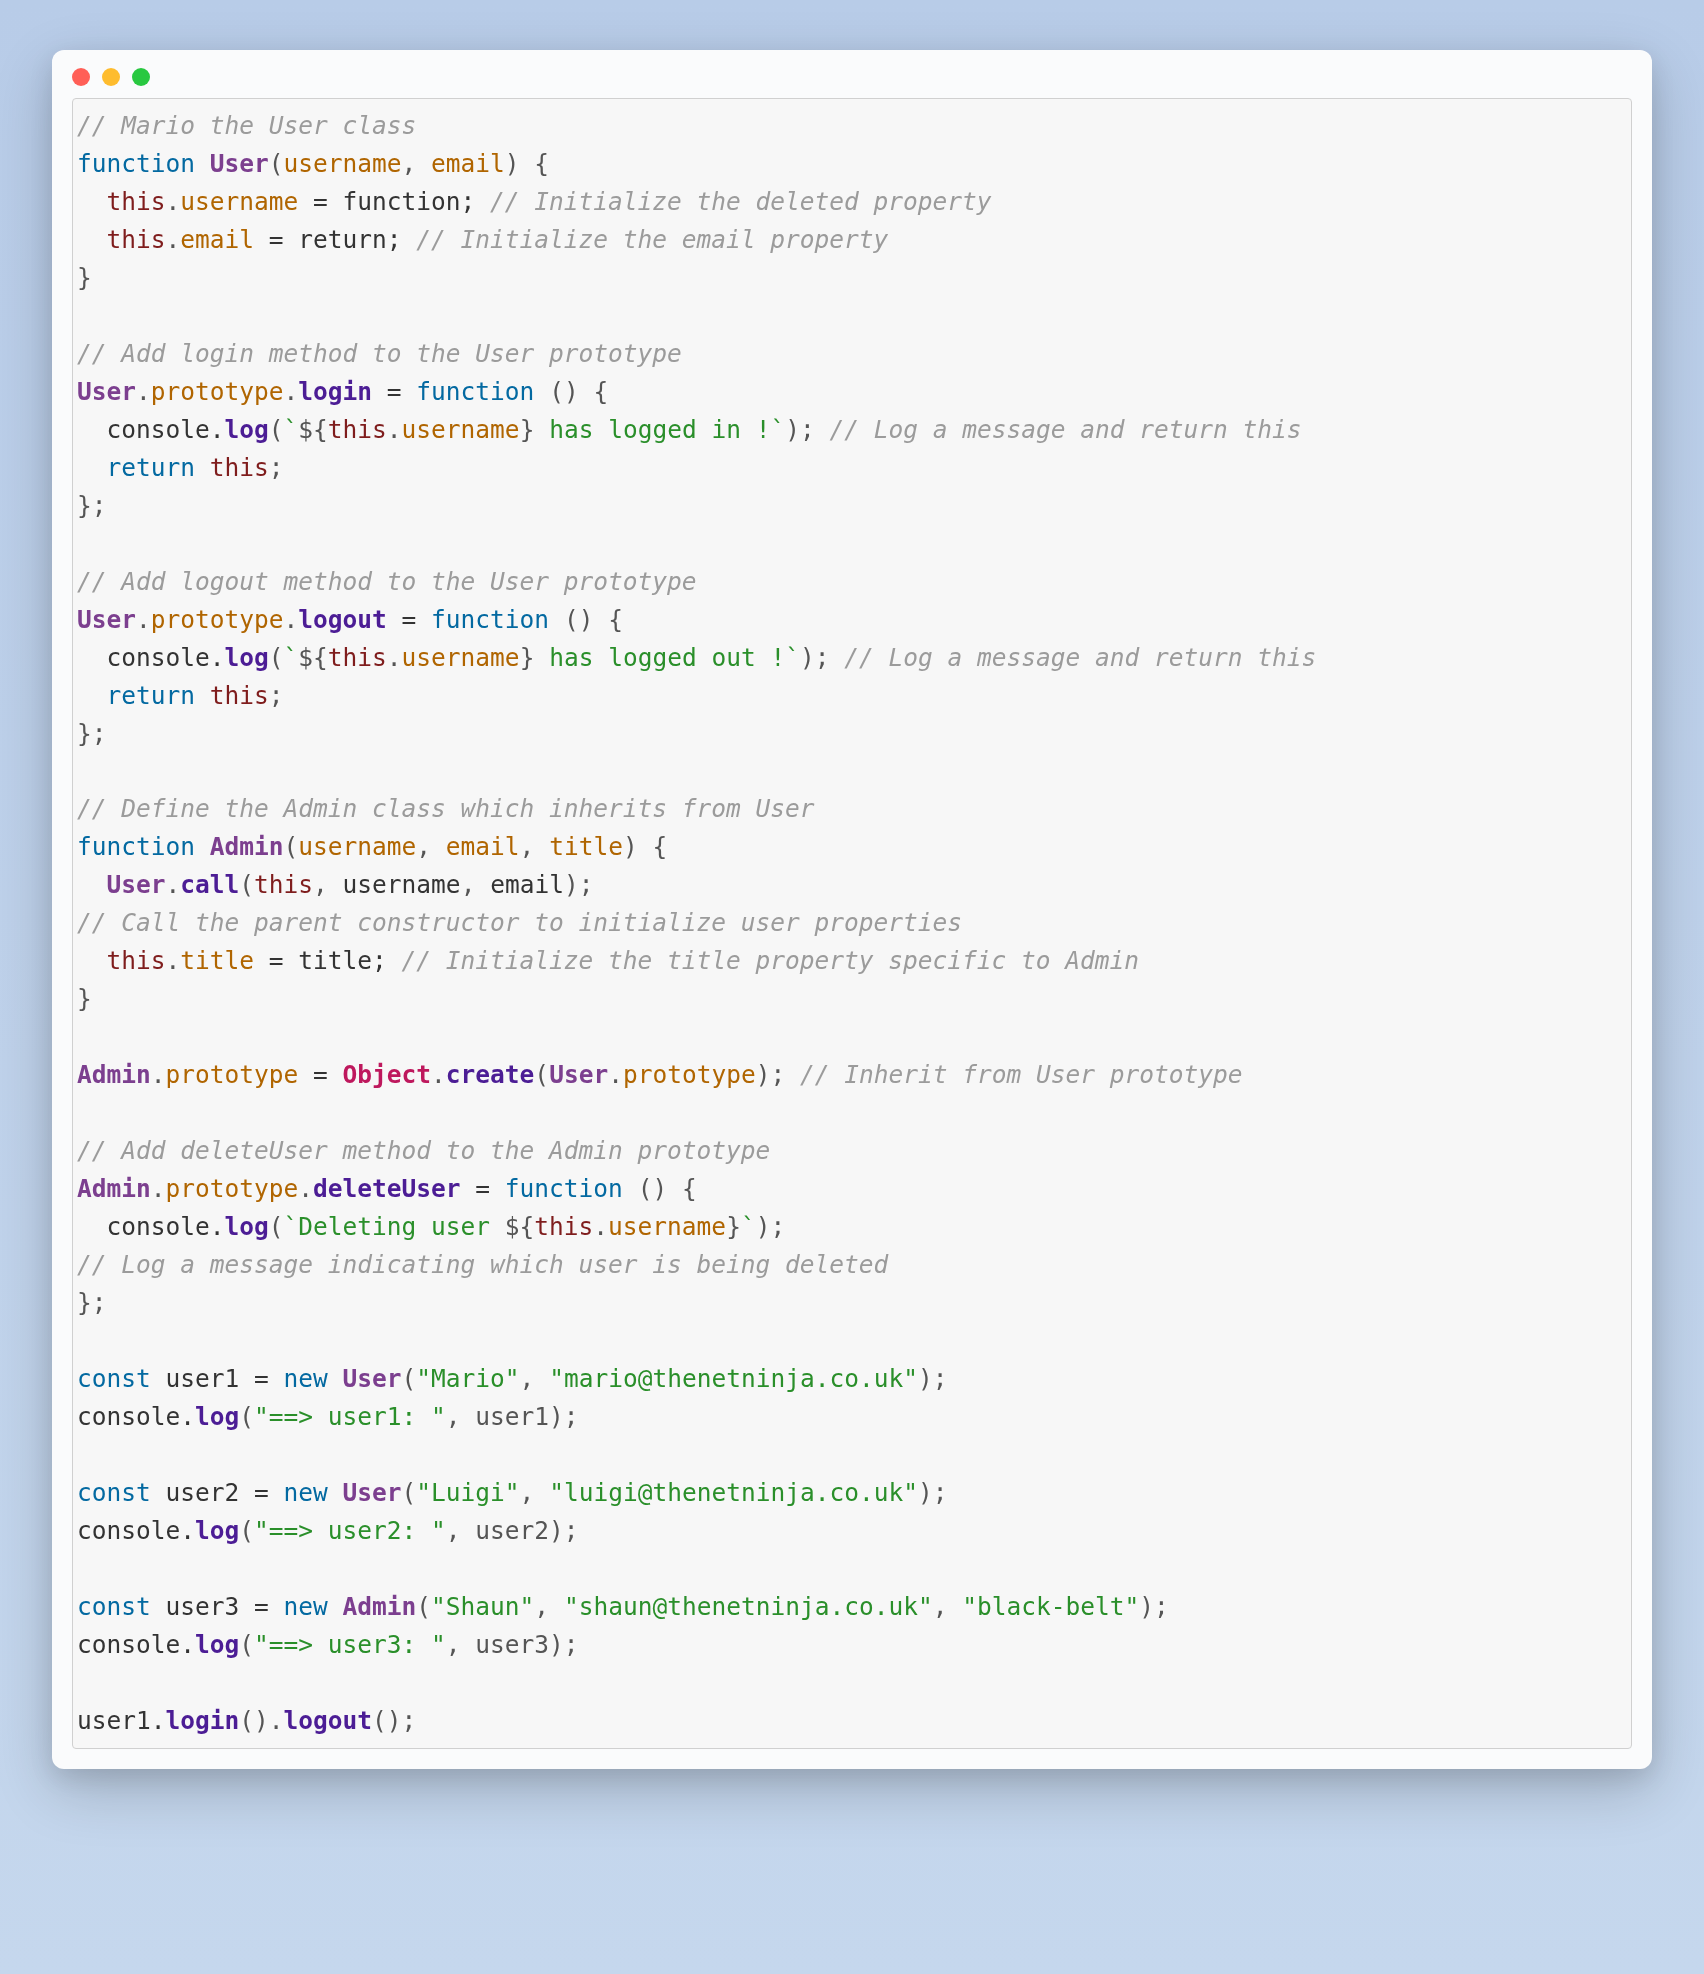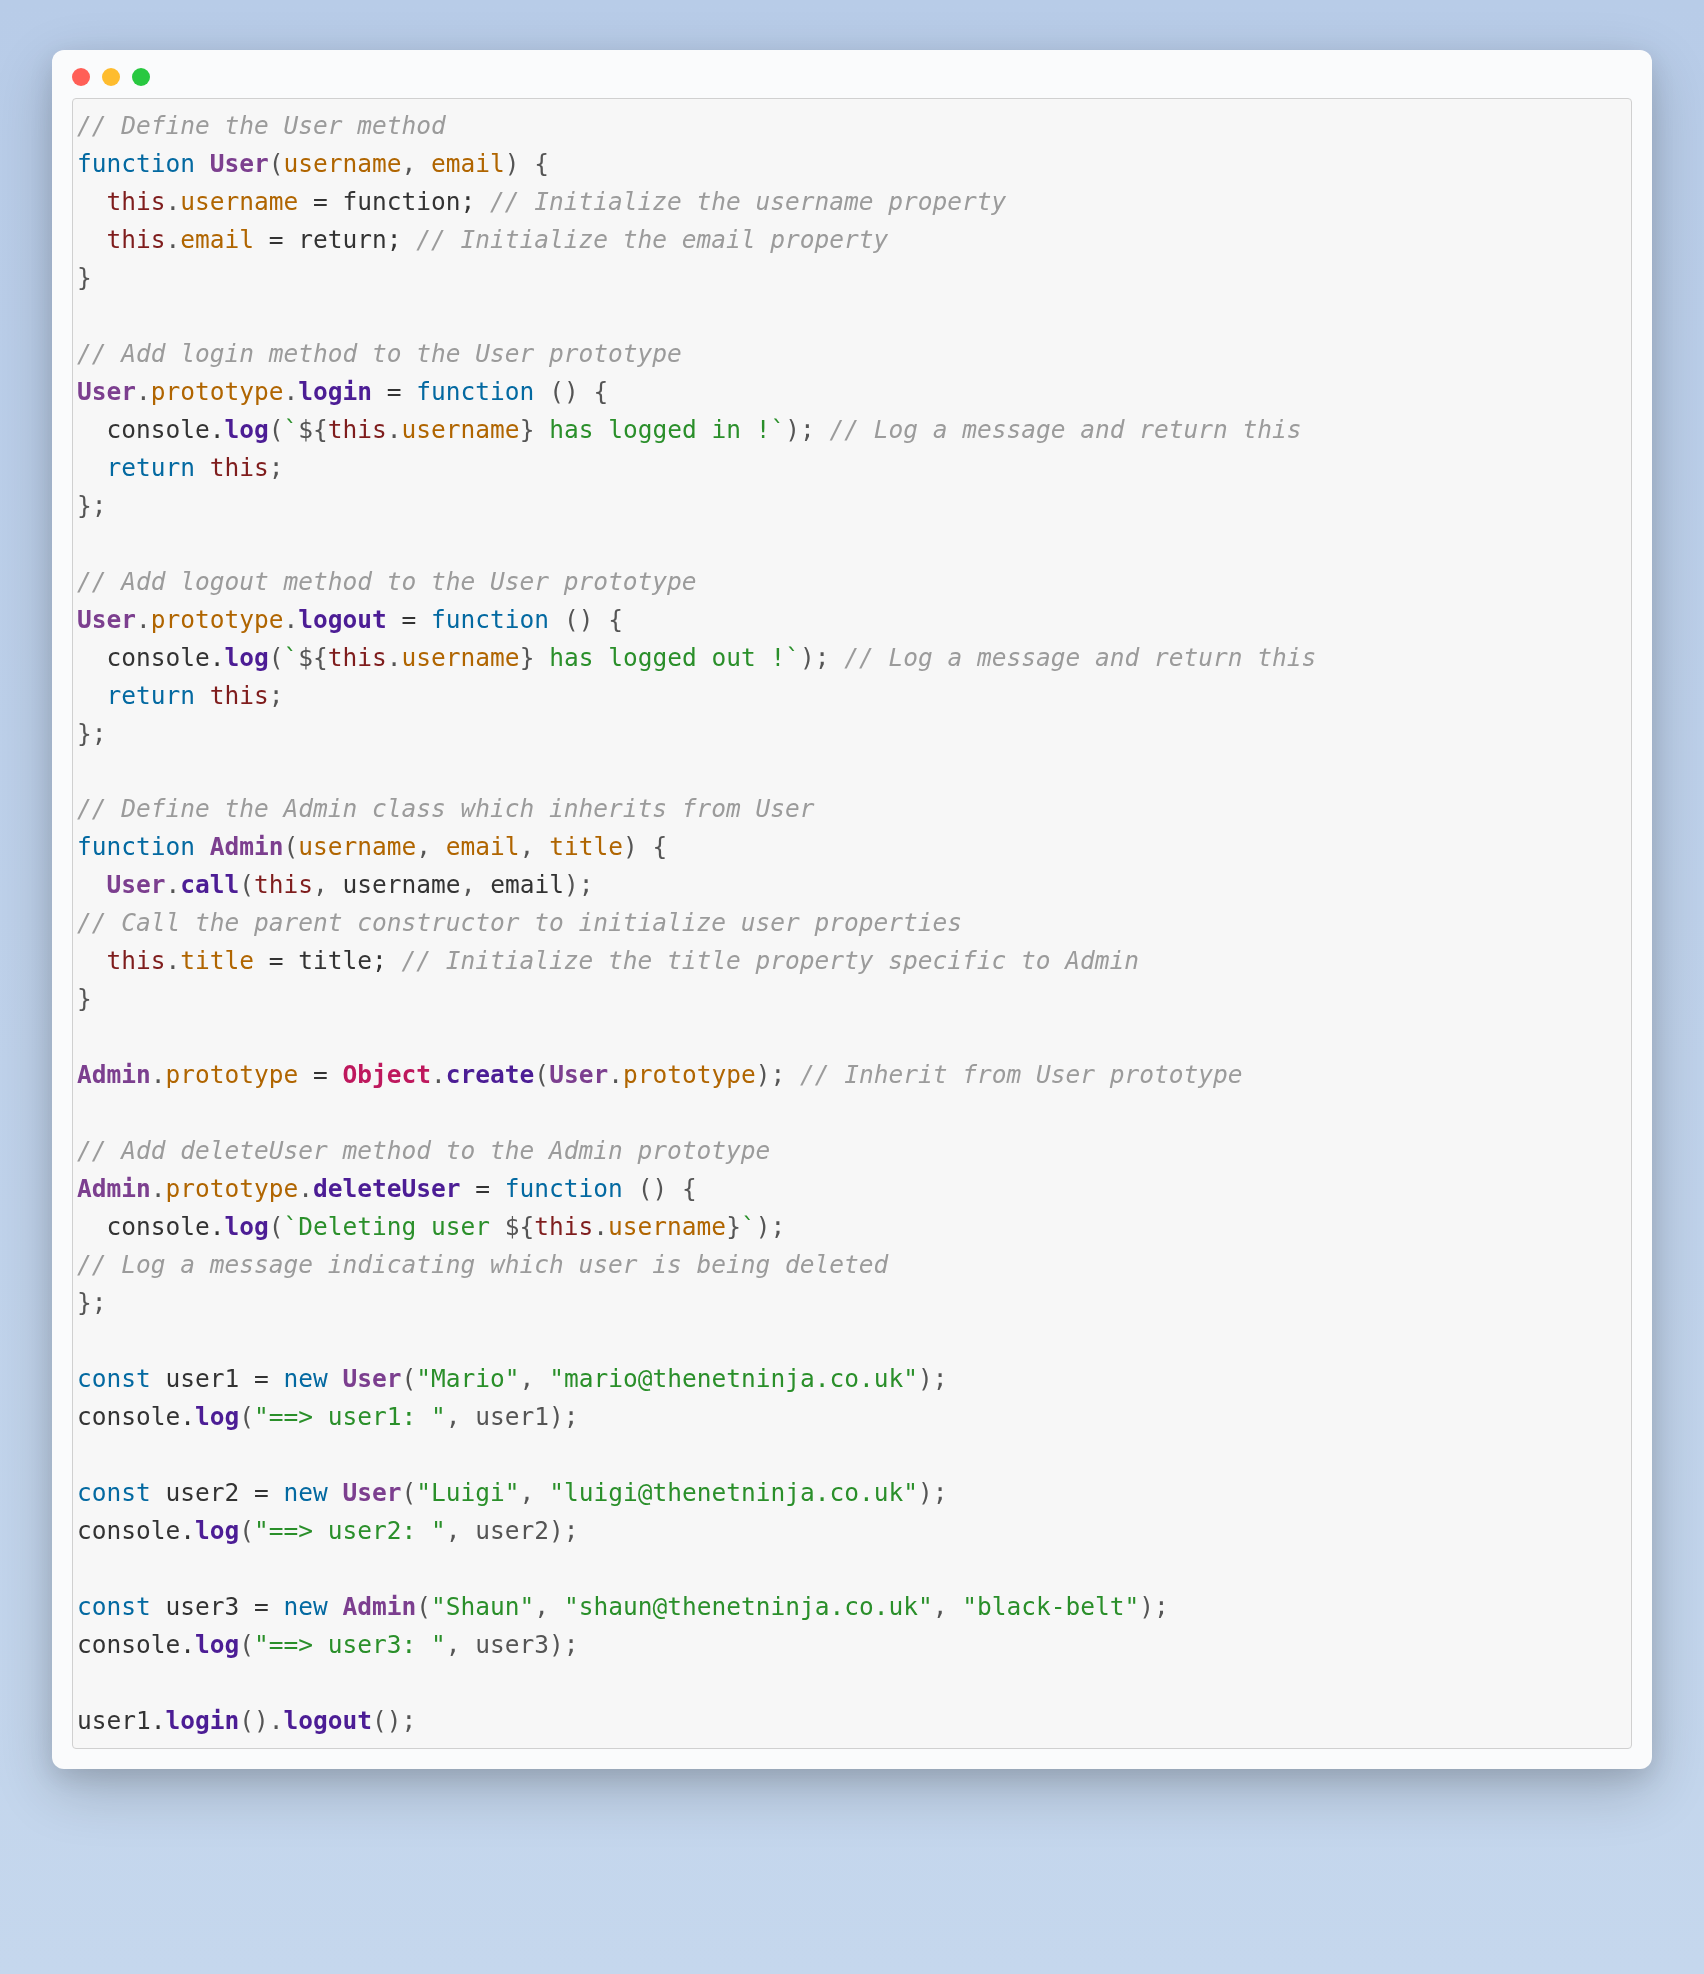--- a/index.html
+++ b/index.html
@@ -63,23 +63,23 @@
 </head>
 <body>
 
 <div class="window">
   <div class="titlebar">
     <div class="traffic-light tl-red"></div>
     <div class="traffic-light tl-yellow"></div>
     <div class="traffic-light tl-green"></div>
   </div>
   <div class="code-area">
-    <pre id="code-pre"><span class="c-comment">// Define the User method</span>
+    <pre id="code-pre"><span class="c-comment">// Mario the User class</span>
 <span class="c-keyword">function</span><span class="c-plain"> </span><span class="c-fname">User</span><span class="c-punct">(</span><span class="c-param">username</span><span class="c-punct">, </span><span class="c-param">email</span><span class="c-punct">) {</span>
-<span class="c-plain">  </span><span class="c-this">this</span><span class="c-punct">.</span><span class="c-prop">username</span><span class="c-plain"> = function; </span><span class="c-comment">// Initialize the username property</span>
+<span class="c-plain">  </span><span class="c-this">this</span><span class="c-punct">.</span><span class="c-prop">username</span><span class="c-plain"> = function; </span><span class="c-comment">// Initialize the deleted property</span>
 <span class="c-plain">  </span><span class="c-this">this</span><span class="c-punct">.</span><span class="c-prop">email</span><span class="c-plain"> = return; </span><span class="c-comment">// Initialize the email property</span>
 <span class="c-punct">}</span>
 <span class="c-plain"></span>
 <span class="c-comment">// Add login method to the User prototype</span>
 <span class="c-class">User</span><span class="c-punct">.</span><span class="c-prop">prototype</span><span class="c-punct">.</span><span class="c-method">login</span><span class="c-plain"> = </span><span class="c-keyword">function</span><span class="c-plain"> </span><span class="c-punct">() {</span>
 <span class="c-plain">  console.</span><span class="c-method">log</span><span class="c-punct">(</span><span class="c-template">`</span><span class="c-punct">${</span><span class="c-this">this</span><span class="c-punct">.</span><span class="c-prop">username</span><span class="c-punct">}</span><span class="c-template"> has logged in !`</span><span class="c-punct">);</span><span class="c-plain"> </span><span class="c-comment">// Log a message and return this</span>
 <span class="c-plain">  </span><span class="c-keyword">return</span><span class="c-plain"> </span><span class="c-this">this</span><span class="c-punct">;</span>
 <span class="c-punct">};</span>
 <span class="c-plain"></span>
 <span class="c-comment">// Add logout method to the User prototype</span>

